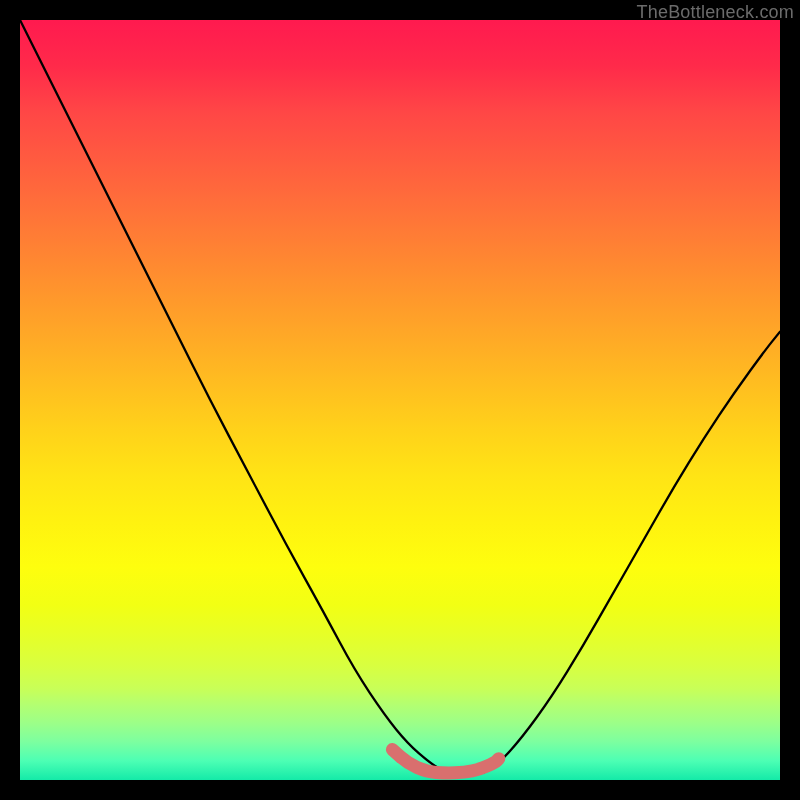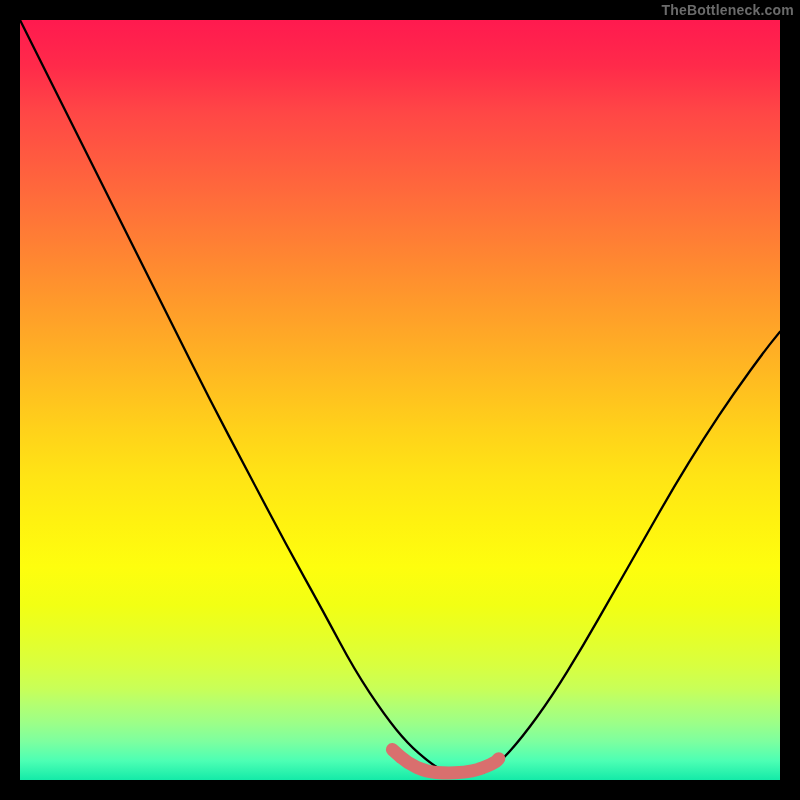--- a/index.html
+++ b/index.html
@@ -55,22 +55,22 @@
       #7cffa0 95%,
       #4cffb4 97.5%,
       #14eaa8 100%
     );
   }
   .watermark {
     position: absolute;
     top: 2px;
     right: 6px;
     color: #6b6b6b;
-    font-size: 14px;
-    font-weight: 700;
+    font-size: 18px;
+    font-weight: 400;
     letter-spacing: 0.2px;
     pointer-events: none;
     user-select: none;
   }
   svg.curves {
     position: absolute;
     left: 0;
     top: 0;
     width: 100%;
     height: 100%;

